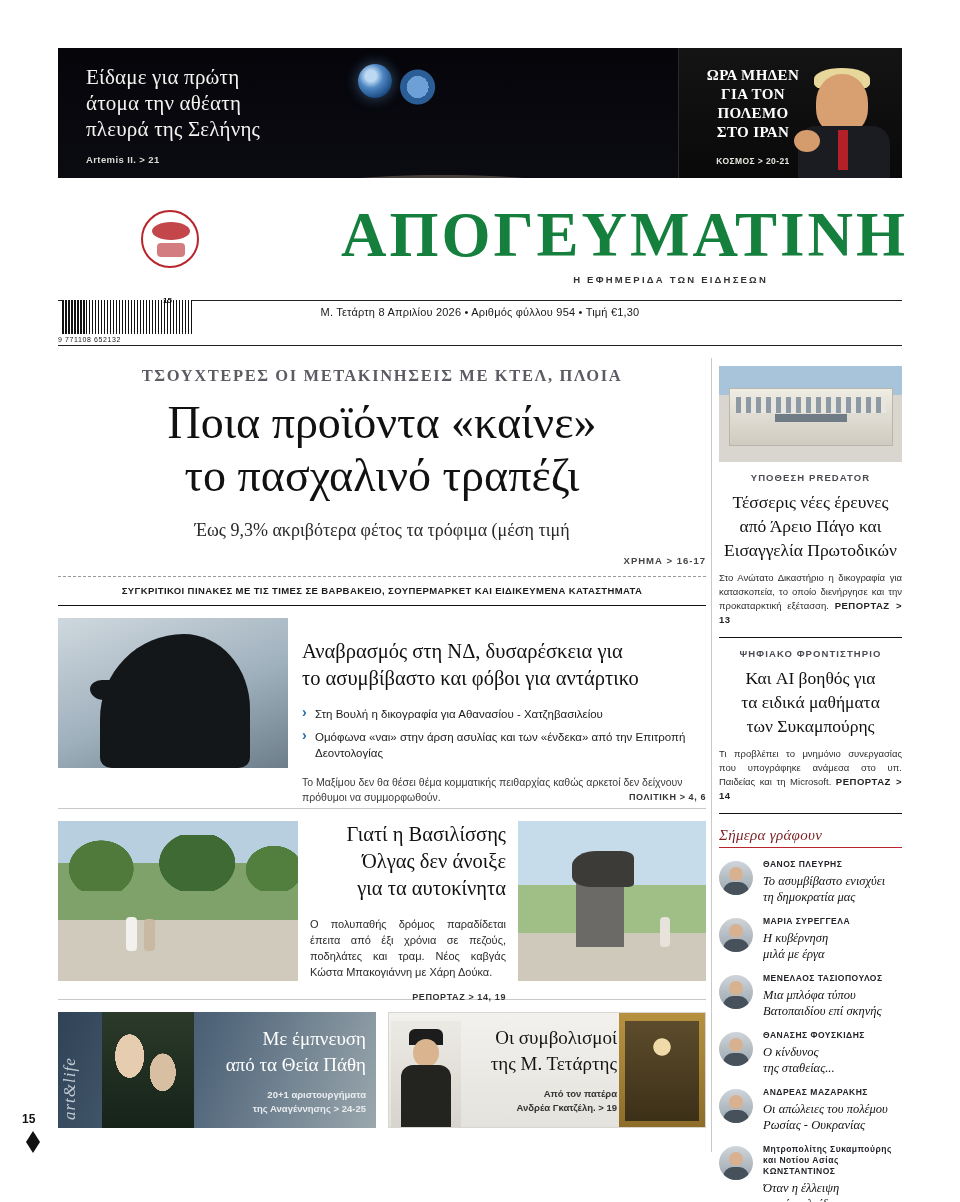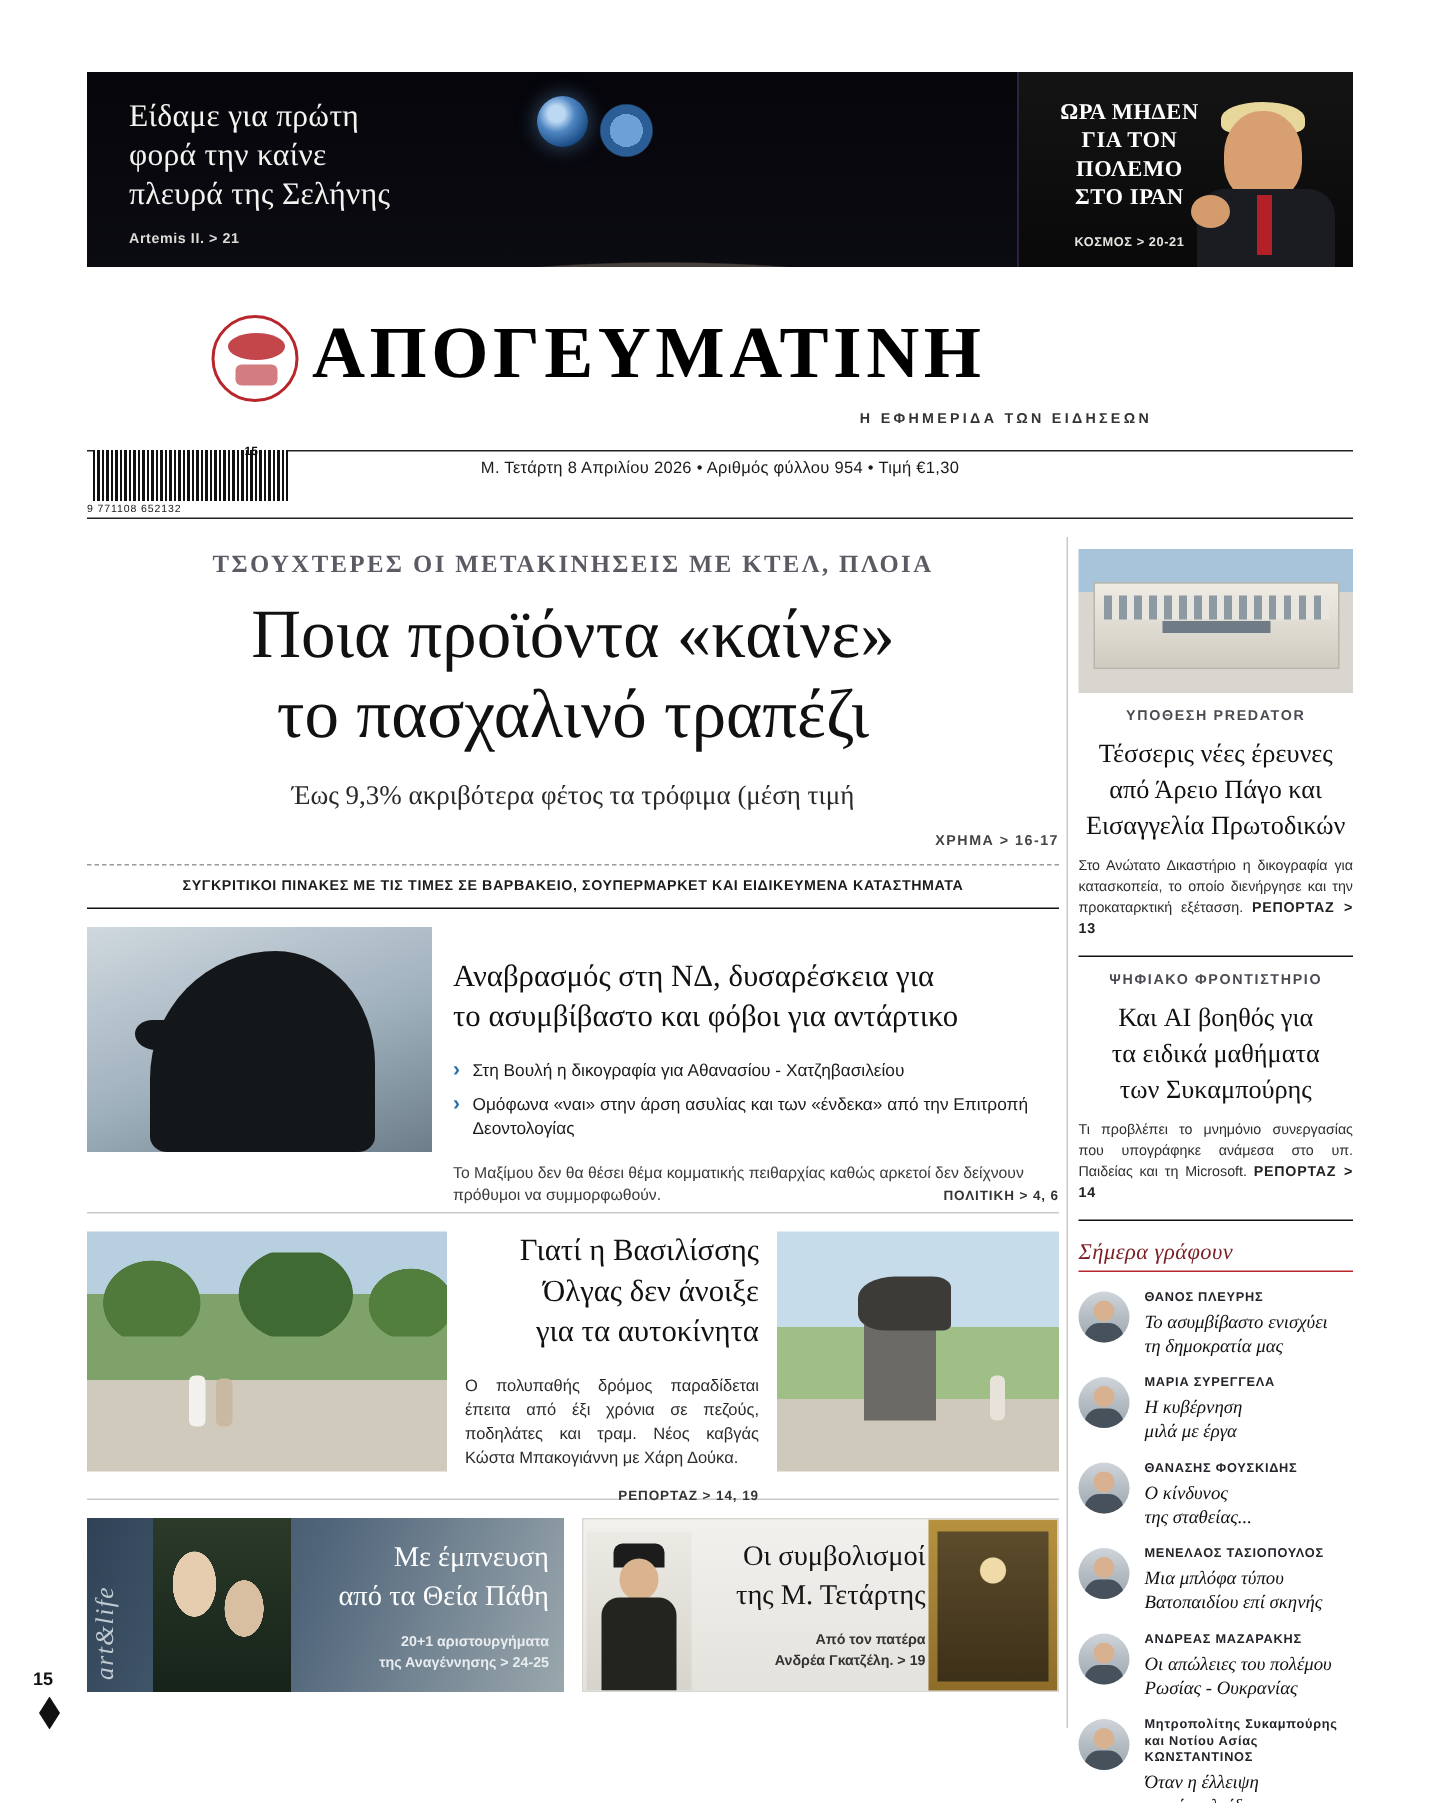--- a/index.html
+++ b/index.html
@@ -89,21 +89,21 @@
     content:""; position:absolute; left:9px; top:10px; width:38px; height:18px; border-radius:50%;
     background:#b8262c; opacity:.85;
   }
   .logo-emblem:after{
     content:""; position:absolute; left:14px; top:31px; width:28px; height:14px; border-radius:4px;
     background:#b8262c; opacity:.6;
   }
   .paper-title{
     position:absolute; left:150px; top:12px; width:700px;
     font-family:"Liberation Serif", serif; font-weight:bold;
-    font-size:49px; line-height:66px; letter-spacing:3px; color:#000000;
+    font-size:63px; line-height:66px; letter-spacing:3px; color:#15803d;text-align:right;
   }
   .paper-sub{
     position:absolute; left:150px; top:84px; width:700px;
     font-size:9.5px; font-weight:bold; letter-spacing:2.2px; color:#333;
     text-align:right; padding-right:140px;
   }
 
   
   .inforule{ position:absolute; left:58px; top:300px; width:844px; border-top:1px solid #222; }
   .barcode{
@@ -361,21 +361,21 @@
 </style>
 </head>
 <body>
 
 <div class="page">
 
   <div class="topbanner">
     <div class="moon-art"></div>
     <div class="banner-left-text">
       <div class="l">Είδαμε για πρώτη</div>
-      <div class="l">φορά την καίνε</div>
+      <div class="l">άτομα την αθέατη</div>
       <div class="l">πλευρά της Σελήνης</div>
       <div class="ref">Artemis II. &gt; 21</div>
     </div>
     <div class="banner-right">
       <div class="trump-face">
         <div class="hair"></div>
         <div class="head"></div>
         <div class="body"></div>
         <div class="tie"></div>
         <div class="hand"></div>
@@ -541,33 +541,33 @@
         <div class="av"></div>
         <div class="nm">ΜΑΡΙΑ ΣΥΡΕΓΓΕΛΑ</div>
         <div class="tx">
           <div>Η κυβέρνηση</div>
           <div>μιλά με έργα</div>
         </div>
       </div>
 
       <div class="author">
         <div class="av"></div>
+        <div class="nm">ΜΕΝΕΛΑΟΣ ΤΑΣΙΟΠΟΥΛΟΣ</div>
+        <div class="tx">
+          <div>Μια μπλόφα τύπου</div>
+          <div>Βατοπαιδίου επί σκηνής</div>
+        </div>
+      </div>
+
+      <div class="author">
+        <div class="av"></div>
         <div class="nm">ΘΑΝΑΣΗΣ ΦΟΥΣΚΙΔΗΣ</div>
         <div class="tx">
           <div>Ο κίνδυνος</div>
           <div>της σταθείας...</div>
-        </div>
-      </div>
-
-      <div class="author">
-        <div class="av"></div>
-        <div class="nm">ΜΕΝΕΛΑΟΣ ΤΑΣΙΟΠΟΥΛΟΣ</div>
-        <div class="tx">
-          <div>Μια μπλόφα τύπου</div>
-          <div>Βατοπαιδίου επί σκηνής</div>
         </div>
       </div>
 
       <div class="author">
         <div class="av"></div>
         <div class="nm">ΑΝΔΡΕΑΣ ΜΑΖΑΡΑΚΗΣ</div>
         <div class="tx">
           <div>Οι απώλειες του πολέμου</div>
           <div>Ρωσίας - Ουκρανίας</div>
         </div>

